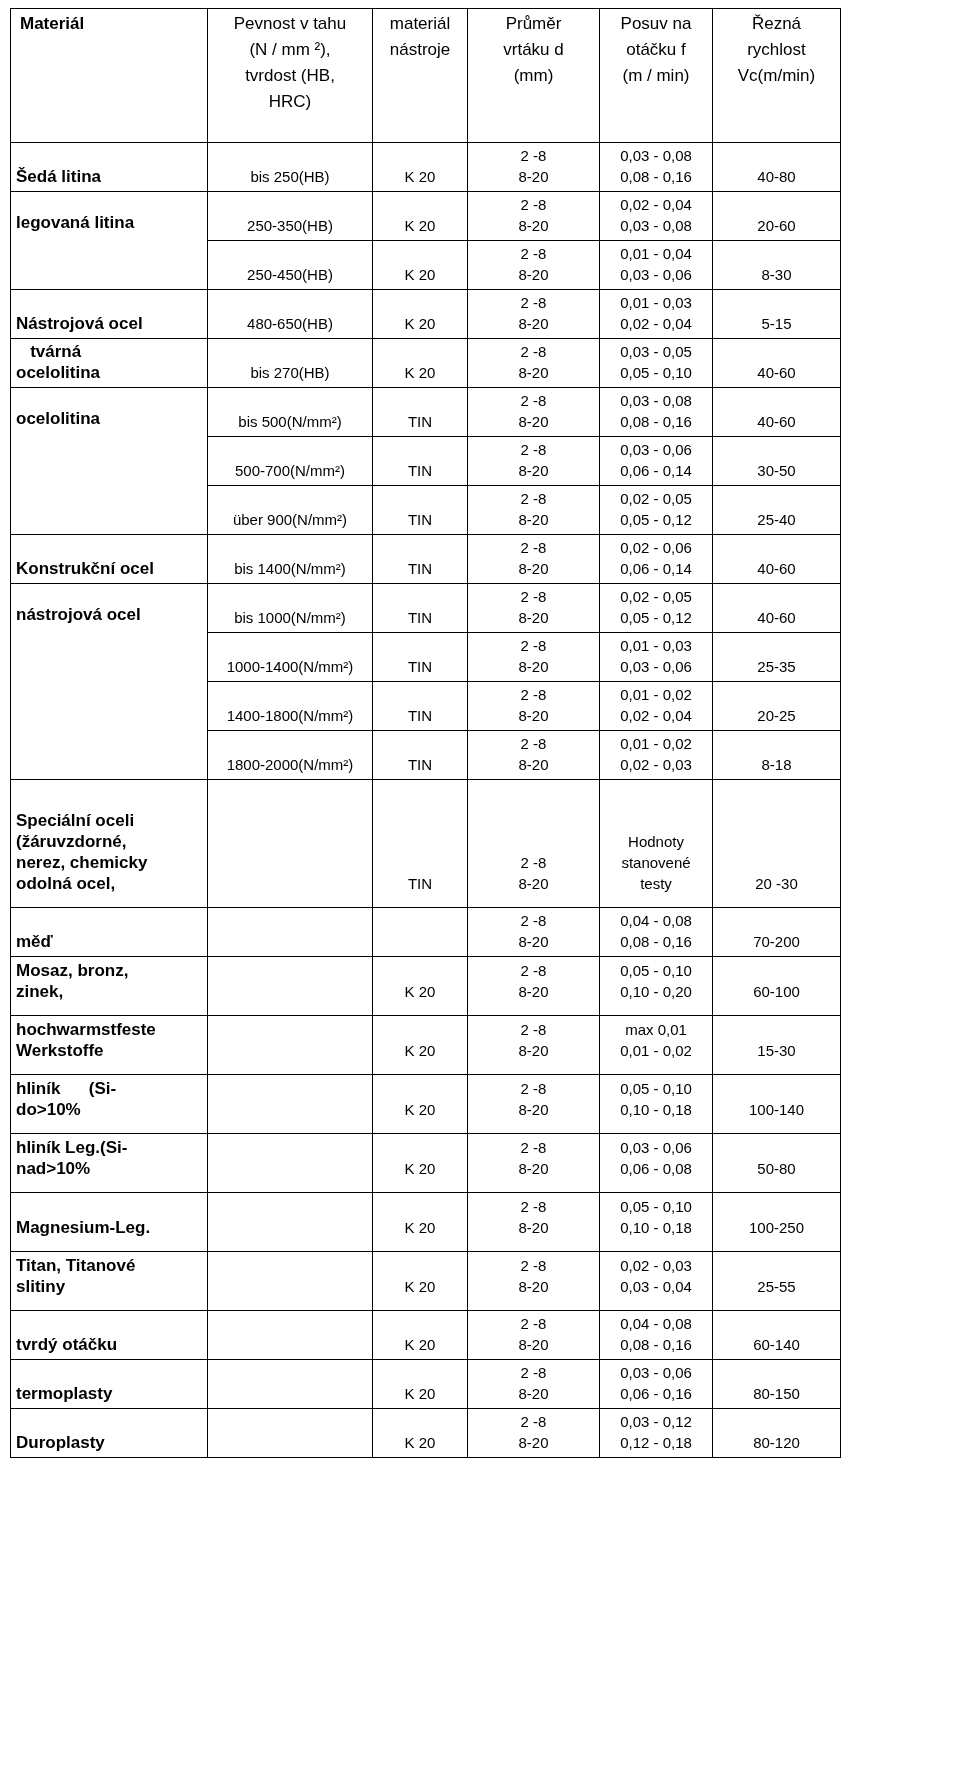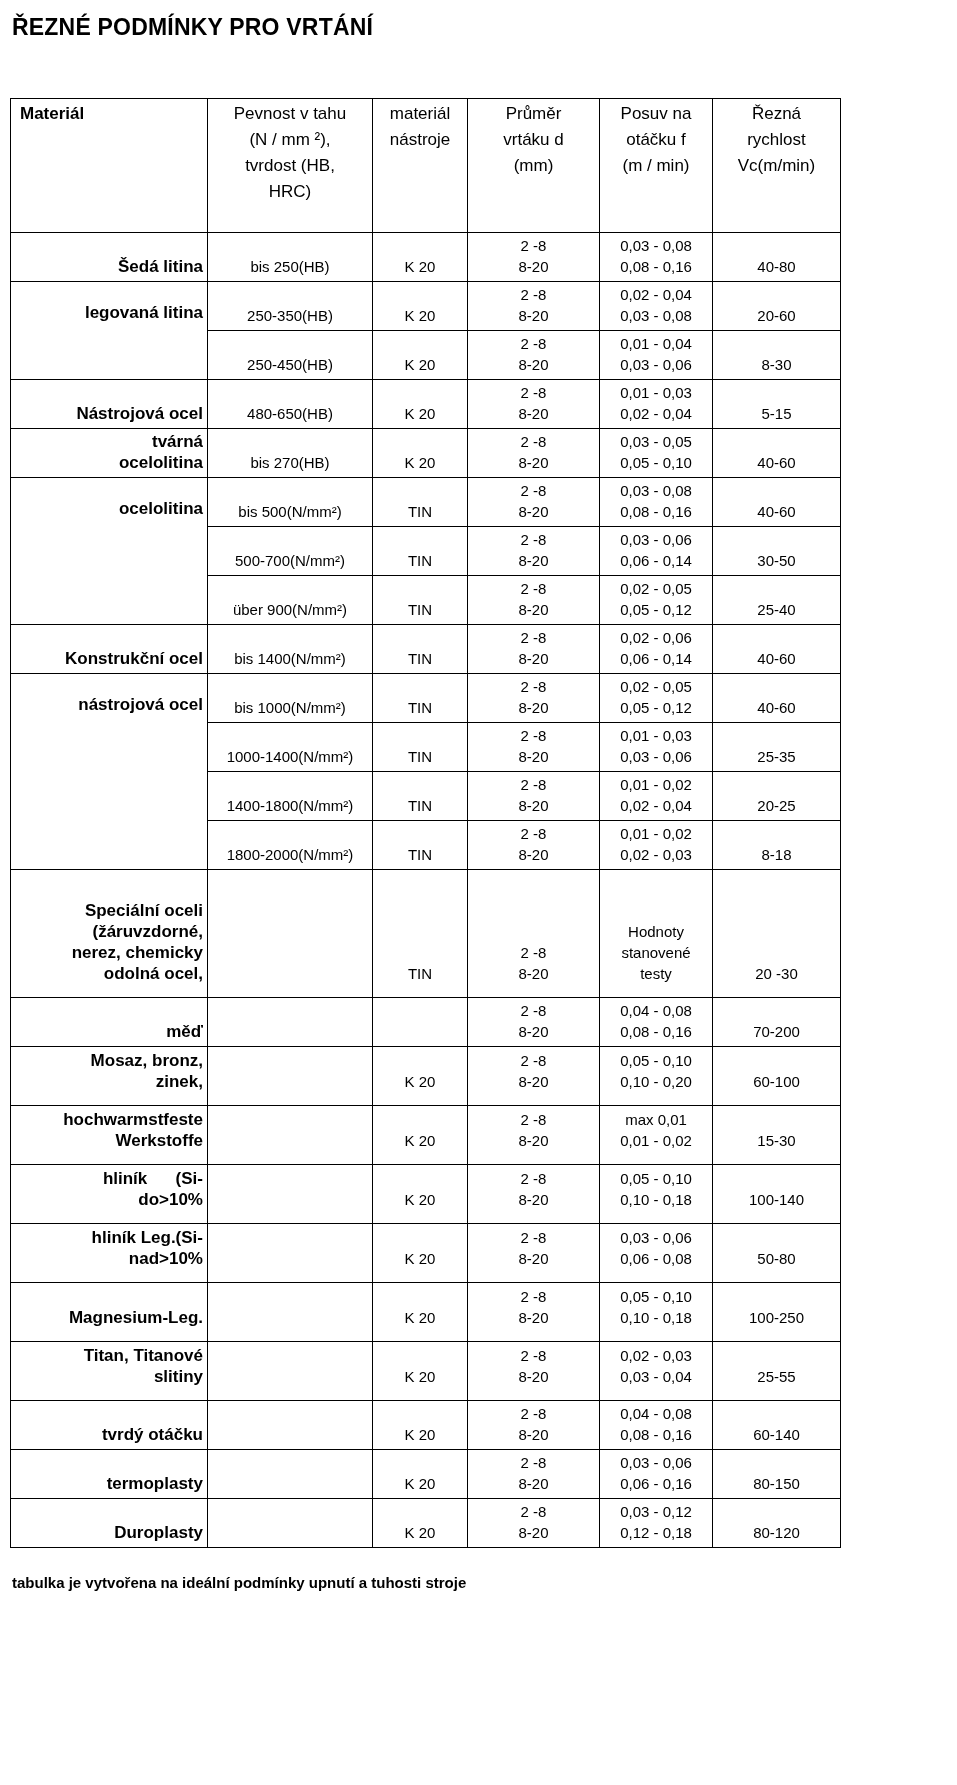--- a/index.html
+++ b/index.html
@@ -53,42 +53,41 @@
   .cond-table tr.row-tall   { height: 59px; }
   .cond-table tr.row-xtall  { height: 128px; }
   .cond-table td {
     font-size: 15px;
     line-height: 21px;
     text-align: center;
   }
   .cond-table tr.row-tall td,
   .cond-table tr.row-xtall td { padding-bottom: 13px; }
   .cond-table td.mat {
-    text-align: right;
+    text-align: left;
     font-weight: bold;
     font-size: 17px;
     line-height: 21px;
-    padding-left: 21px;
+    padding-left: 5px;
   }
   .cond-table td.mat-top {
     vertical-align: top;
     padding-top: 20px;
   }
   p.footnote {
     font-size: 15px;
     font-weight: bold;
     margin: 26px 0 0 2px;
   }
 </style>
 </head>
 <body>
 
 <div class="page">
 
-  <h1 class="doc-title">ŘEZNÉ PODMÍNKY PRO VRTÁNÍ</h1>
 
   <table class="cond-table">
     <thead>
       <tr id="header-row">
           <th class="col0">Materiál</th>
           <th class="col1">Pevnost v tahu
 (N / mm ²),
 tvrdost (HB,
 HRC)</th>
           <th class="col2">materiál
@@ -345,15 +344,14 @@
           <td>K 20</td>
           <td>2 -8
 8-20</td>
           <td>0,03 - 0,12
 0,12 - 0,18</td>
           <td>80-120</td>
         </tr>
       </tbody>
   </table>
 
-  <p class="footnote">tabulka je vytvořena na ideální podmínky upnutí a tuhosti stroje</p>
 
 </div>
 
 </body></html>

